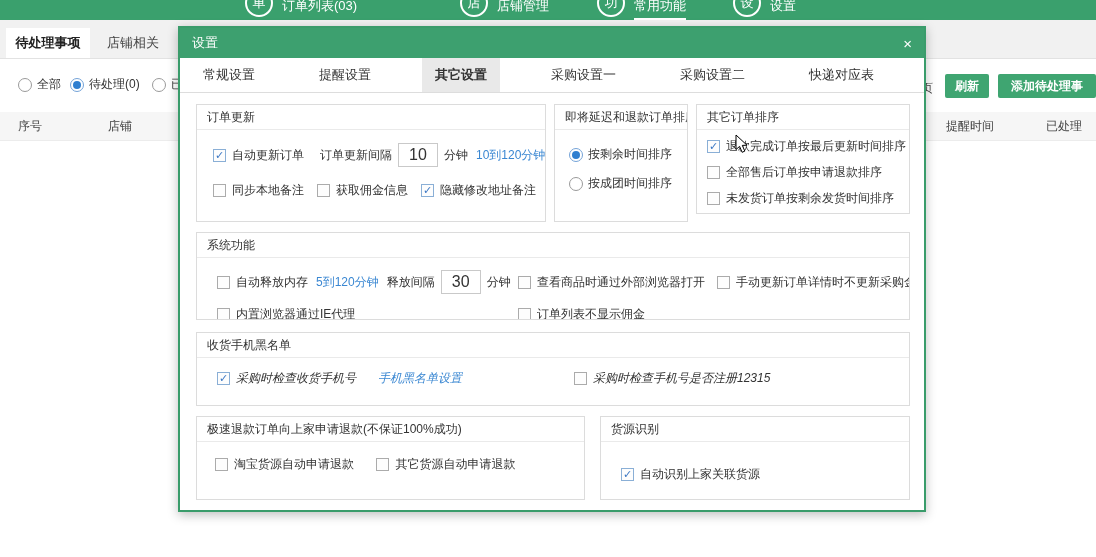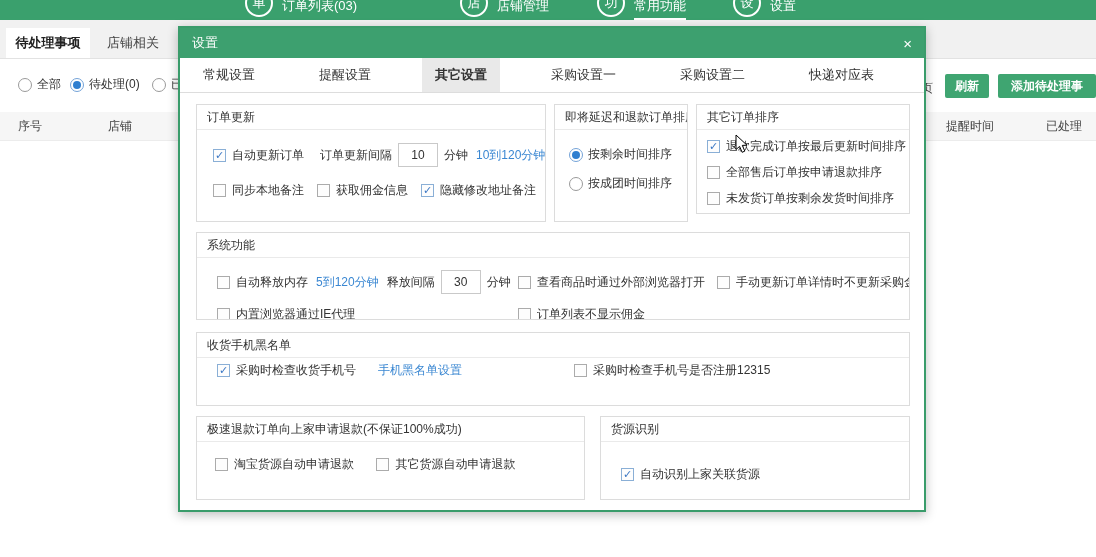--- a/index.html
+++ b/index.html
@@ -53,21 +53,21 @@
 
   .cb{width:13px;height:13px;border:1px solid #ababab;background:#fdfdfd;display:inline-flex;align-items:center;
       justify-content:center;margin-right:6px;flex:none;box-sizing:border-box;}
   .cb::after{content:"\2713";font-size:11px;font-weight:bold;color:transparent;line-height:11px;}
   .cb.on{border-color:#8aafd6;}
   .cb.on::after{color:#3b77c4;}
   .chk{display:inline-flex;align-items:center;cursor:pointer;white-space:nowrap;}
 
   .hint{color:#3a87d2;}
   .link{color:#3a87d2;cursor:pointer;}
-  .num-input{width:34px;height:20px;border:1px solid #c9c9c9;font-size:12px;text-align:center;margin:0 6px;
+  .num-input{width:34px;height:20px;border:1px solid #c9c9c9;font-size:16px;text-align:center;margin:0 6px;
              font-family:"Liberation Sans",sans-serif;color:#333;}
 
   
   .b1-row1{margin:13px 0 0 16px;}
   .b1-row2{margin:15px 0 0 16px;}
   .b1-row2 .chk{margin-right:13px;}
   .lbl-gap{margin-left:16px;}
 
   
   .b2-row{margin:16px 0 0 14px;}
@@ -76,21 +76,21 @@
   
   .b3-wrap{padding:6px 0 0 10px;}
   .b3-wrap .row{margin-bottom:7px;}
 
   
   .sys-row1{margin:12px 0 0 20px;}
   .sys-row2{margin:12px 0 0 20px;}
   .sys-first{width:301px;flex:none;display:inline-flex;align-items:center;}
 
   
-  .bl-row{margin:4px 0 0 20px;}
+  .bl-row{margin:12px 0 0 20px;font-style:italic;}
   .bl-link{margin-left:22px;}
   .bl-cb2{margin-left:112px;}
 
   
   .rf-row{margin:12px 0 0 18px;}
   .rf-row + .rf-row{margin-top:14px;}
   .src-row{margin:24px 0 0 20px;}
 
   .cursor{position:absolute;left:735px;top:134px;z-index:30;pointer-events:none;}
 </style>

